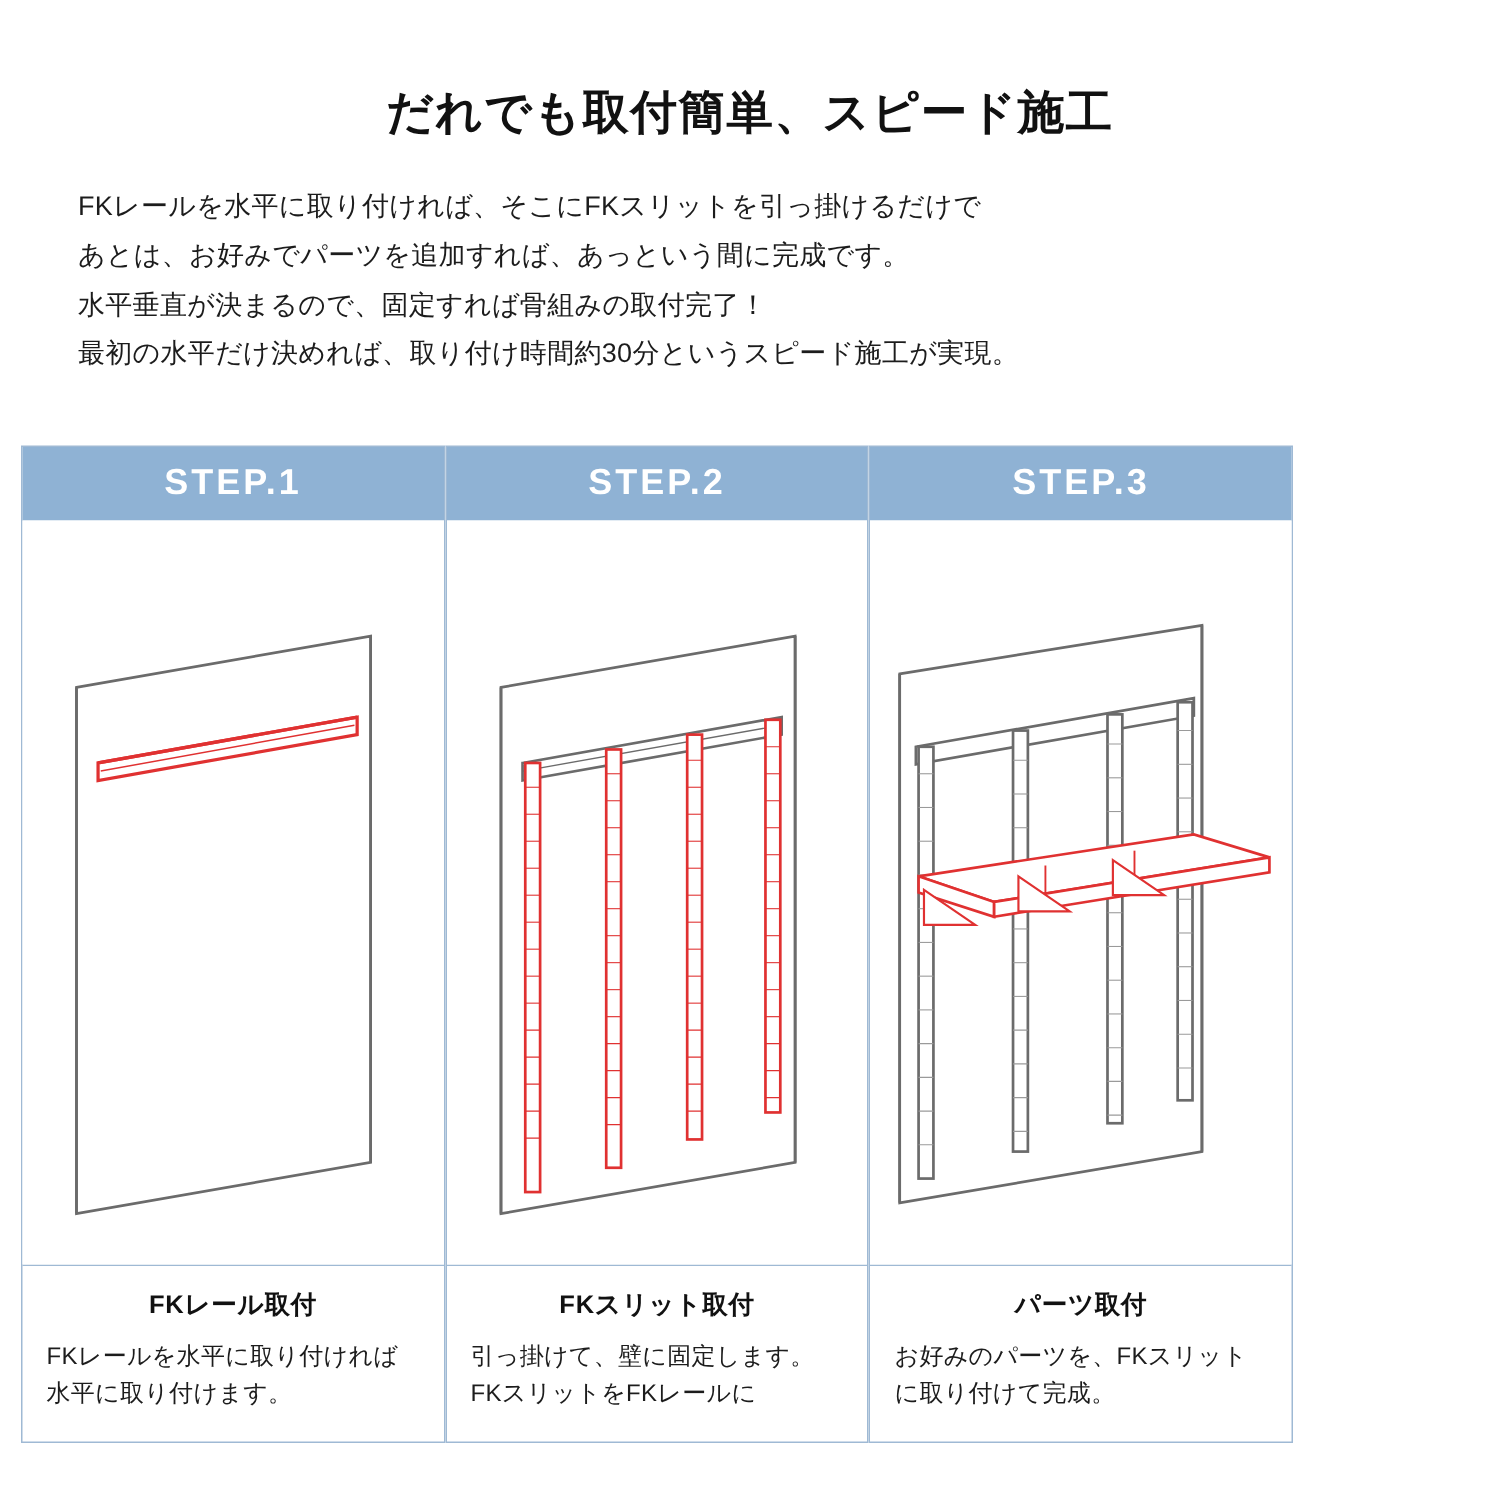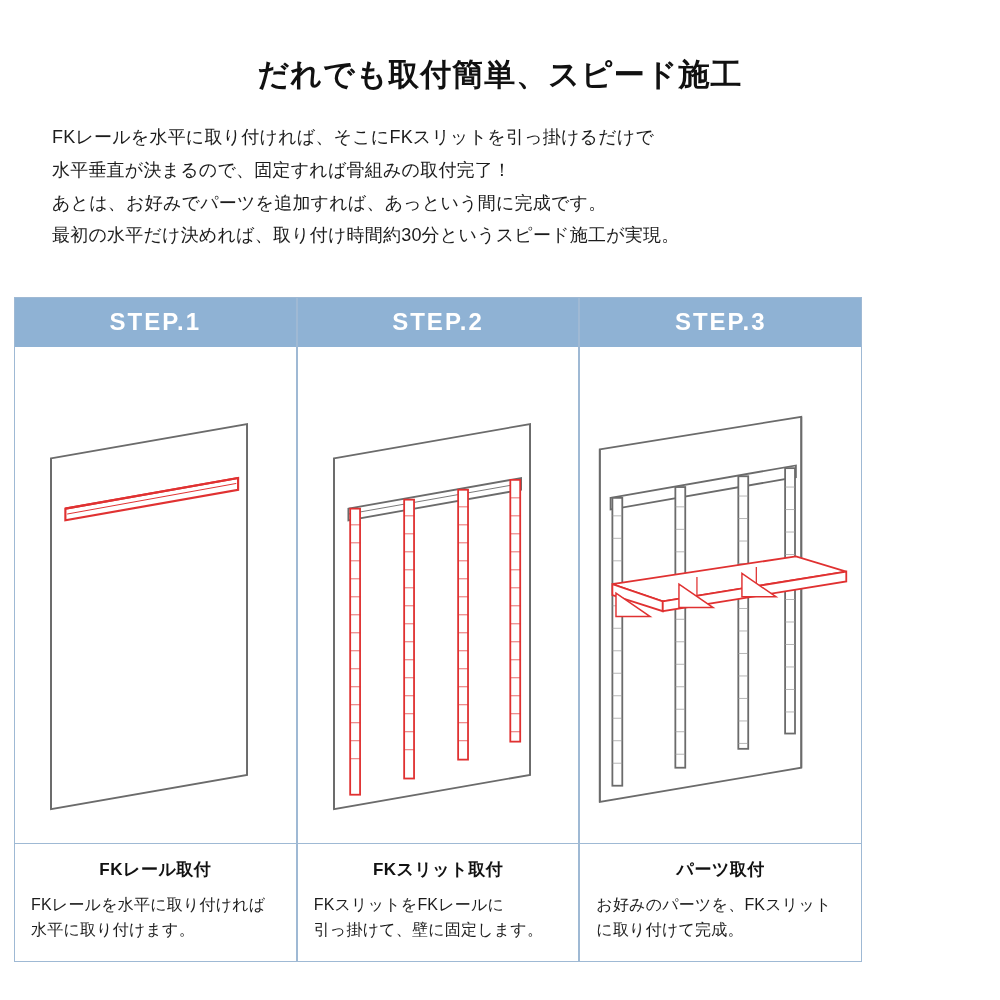--- a/index.html
+++ b/index.html
@@ -98,22 +98,22 @@
 </style>
 </head>
 <body>
 
 <div class="page">
 
   <h1 class="headline">だれでも取付簡単、スピード施工</h1>
 
   <div class="lead">
     <div>FKレールを水平に取り付ければ、そこにFKスリットを引っ掛けるだけで</div>
+    <div>あとは、お好みでパーツを追加すれば、あっという間に完成です。</div>
     <div>水平垂直が決まるので、固定すれば骨組みの取付完了！</div>
-    <div>あとは、お好みでパーツを追加すれば、あっという間に完成です。</div>
     <div>最初の水平だけ決めれば、取り付け時間約30分というスピード施工が実現。</div>
   </div>
 
   <div class="steps">
 
     <div class="step-card">
       <div class="step-header">STEP.1</div>
       <div class="step-figure">
         <svg viewBox="0 0 312 496" preserveAspectRatio="xMidYMid meet">
 
@@ -218,22 +218,22 @@
               <line x1="236" y1="360" x2="247" y2="360"></line>
             <line x1="236" y1="380" x2="247" y2="380"></line>
               <line x1="236" y1="400" x2="247" y2="400"></line>
           </g>
         </svg>
       </div>
       <div class="step-divider"></div>
       <div class="step-caption">
         <div class="cap-title">FKスリット取付</div>
         <div class="cap-body">
+          <div>引っ掛けて、壁に固定します。</div>
           <div>FKスリットをFKレールに</div>
-          <div>引っ掛けて、壁に固定します。</div>
         </div>
       </div>
     </div>
 
     <div class="step-card">
       <div class="step-header">STEP.3</div>
       <div class="step-figure">
         <svg viewBox="0 0 312 496" preserveAspectRatio="xMidYMid meet">
           <g fill="none" stroke="#6b6b6b" stroke-width="2">
             <path d="M22 86 L246 50 L246 440 L22 478 Z" fill="#ffffff"></path>

